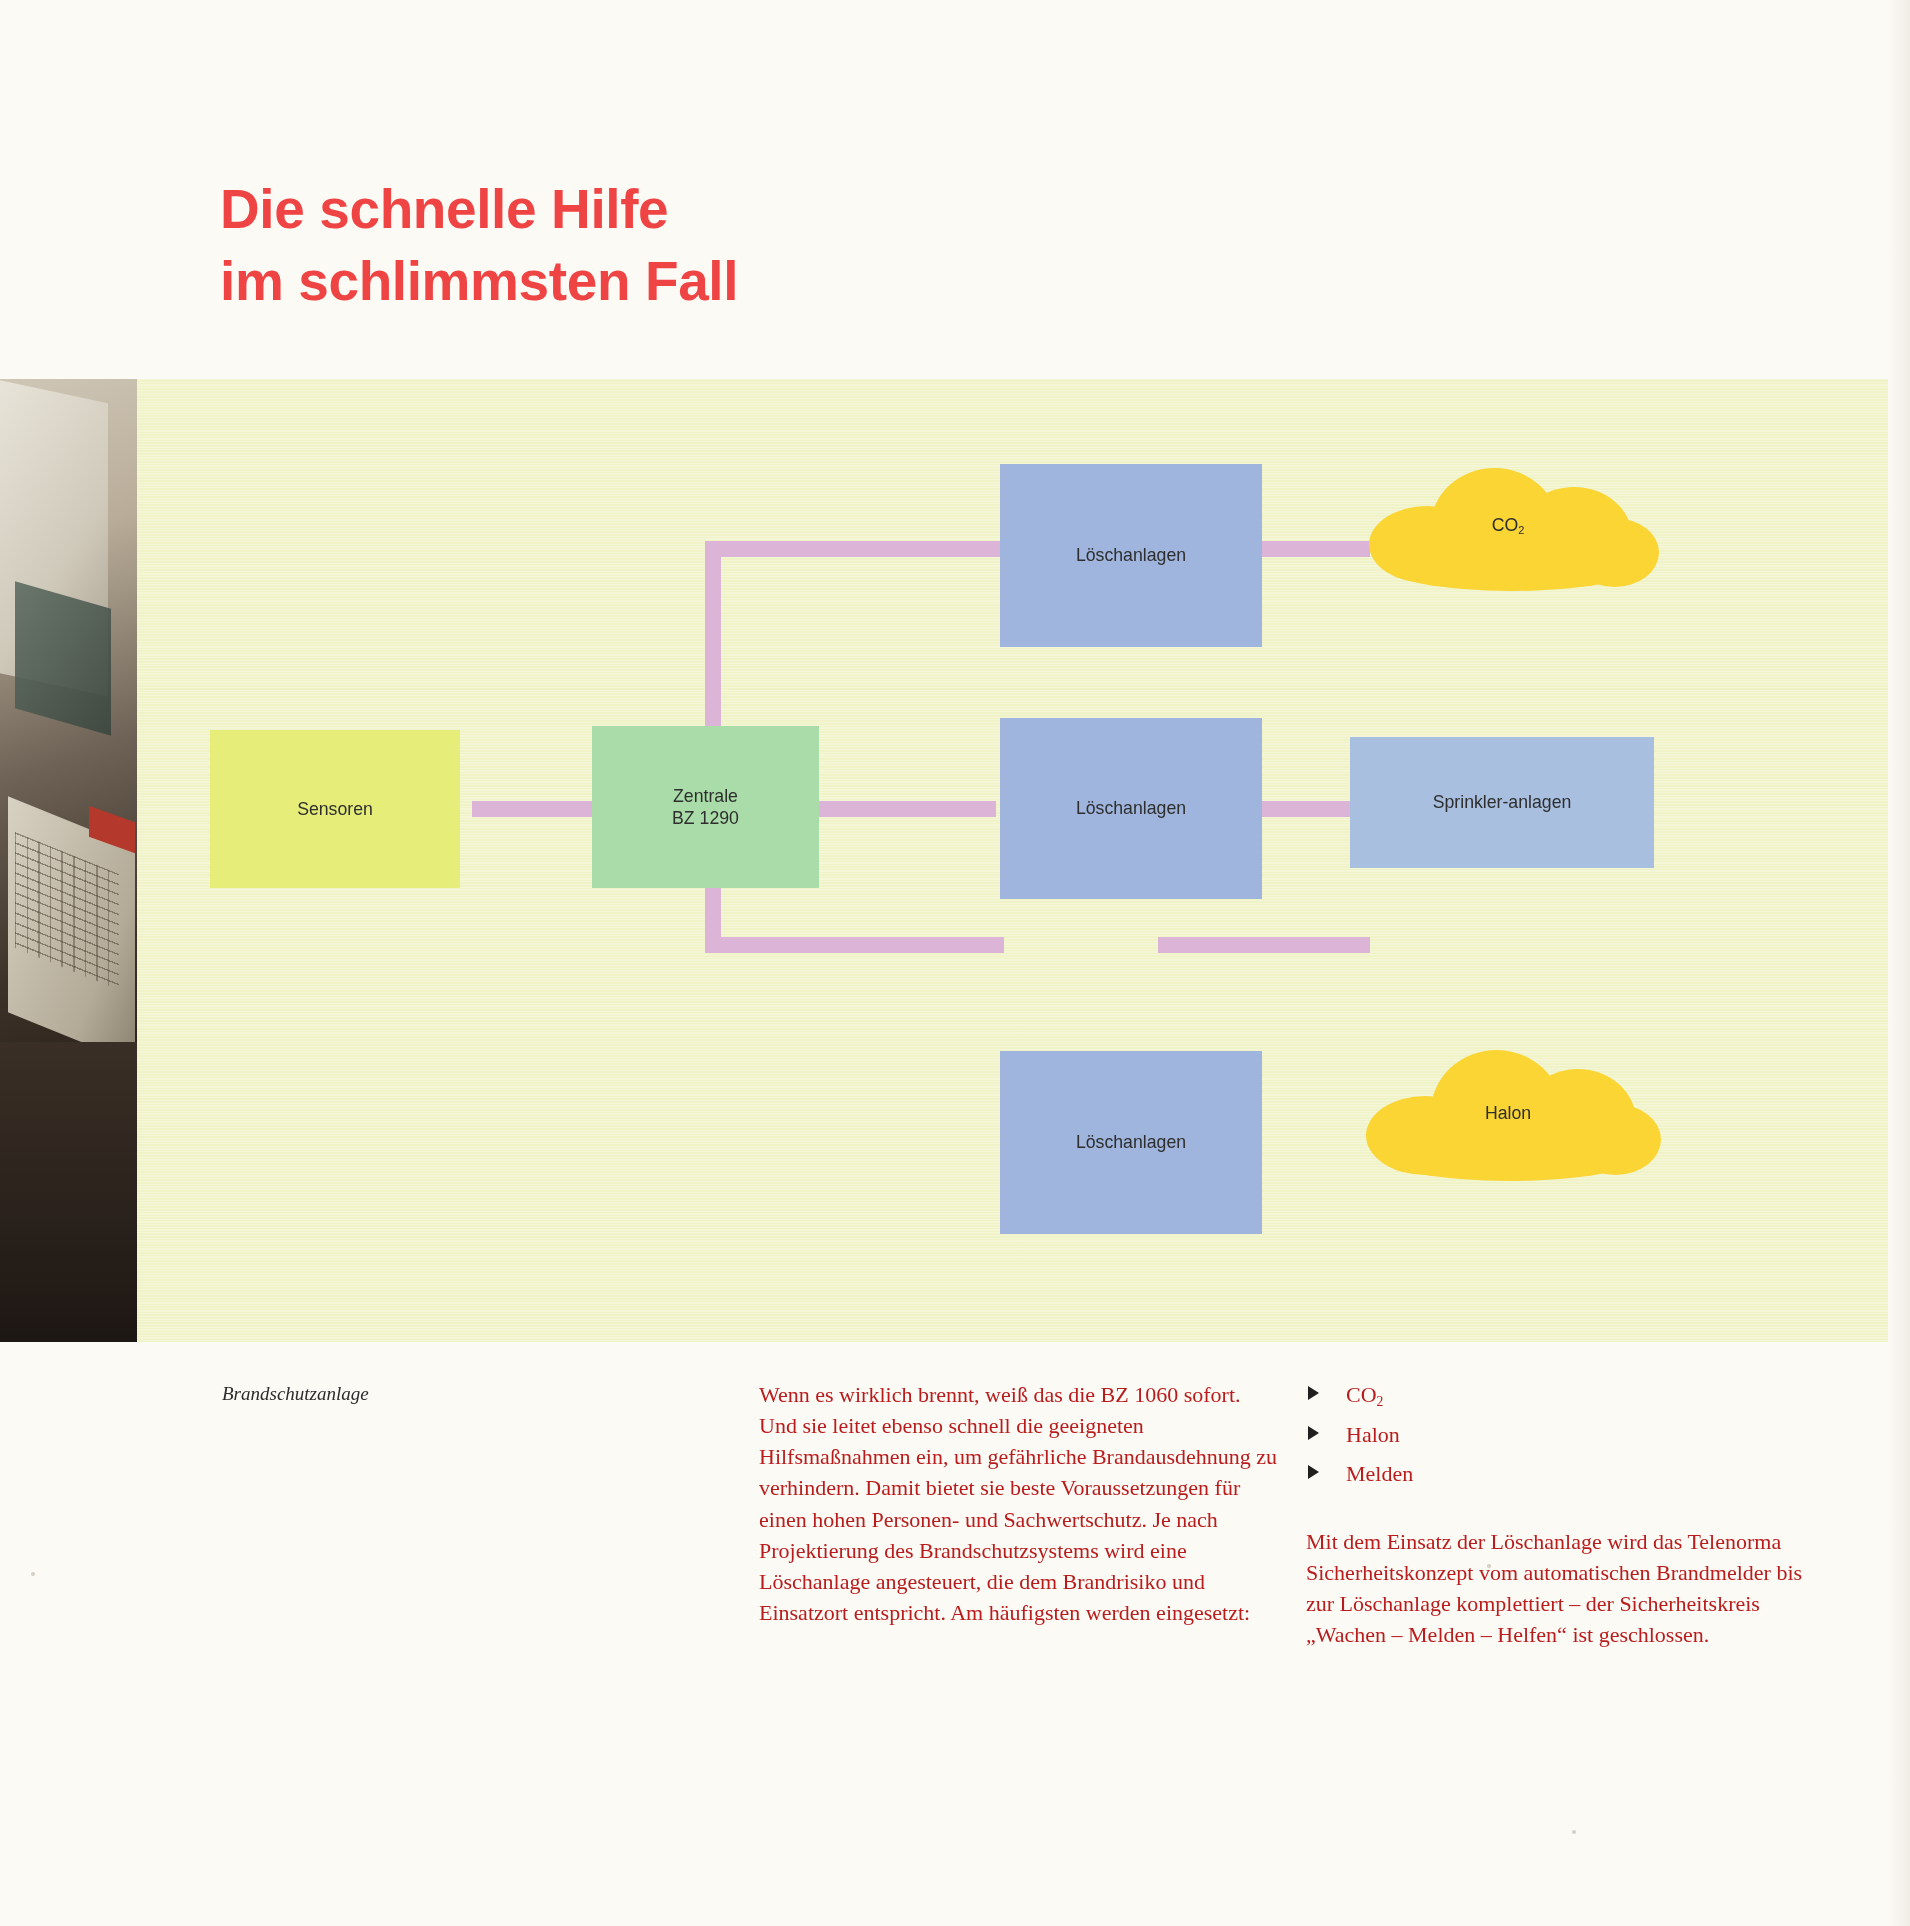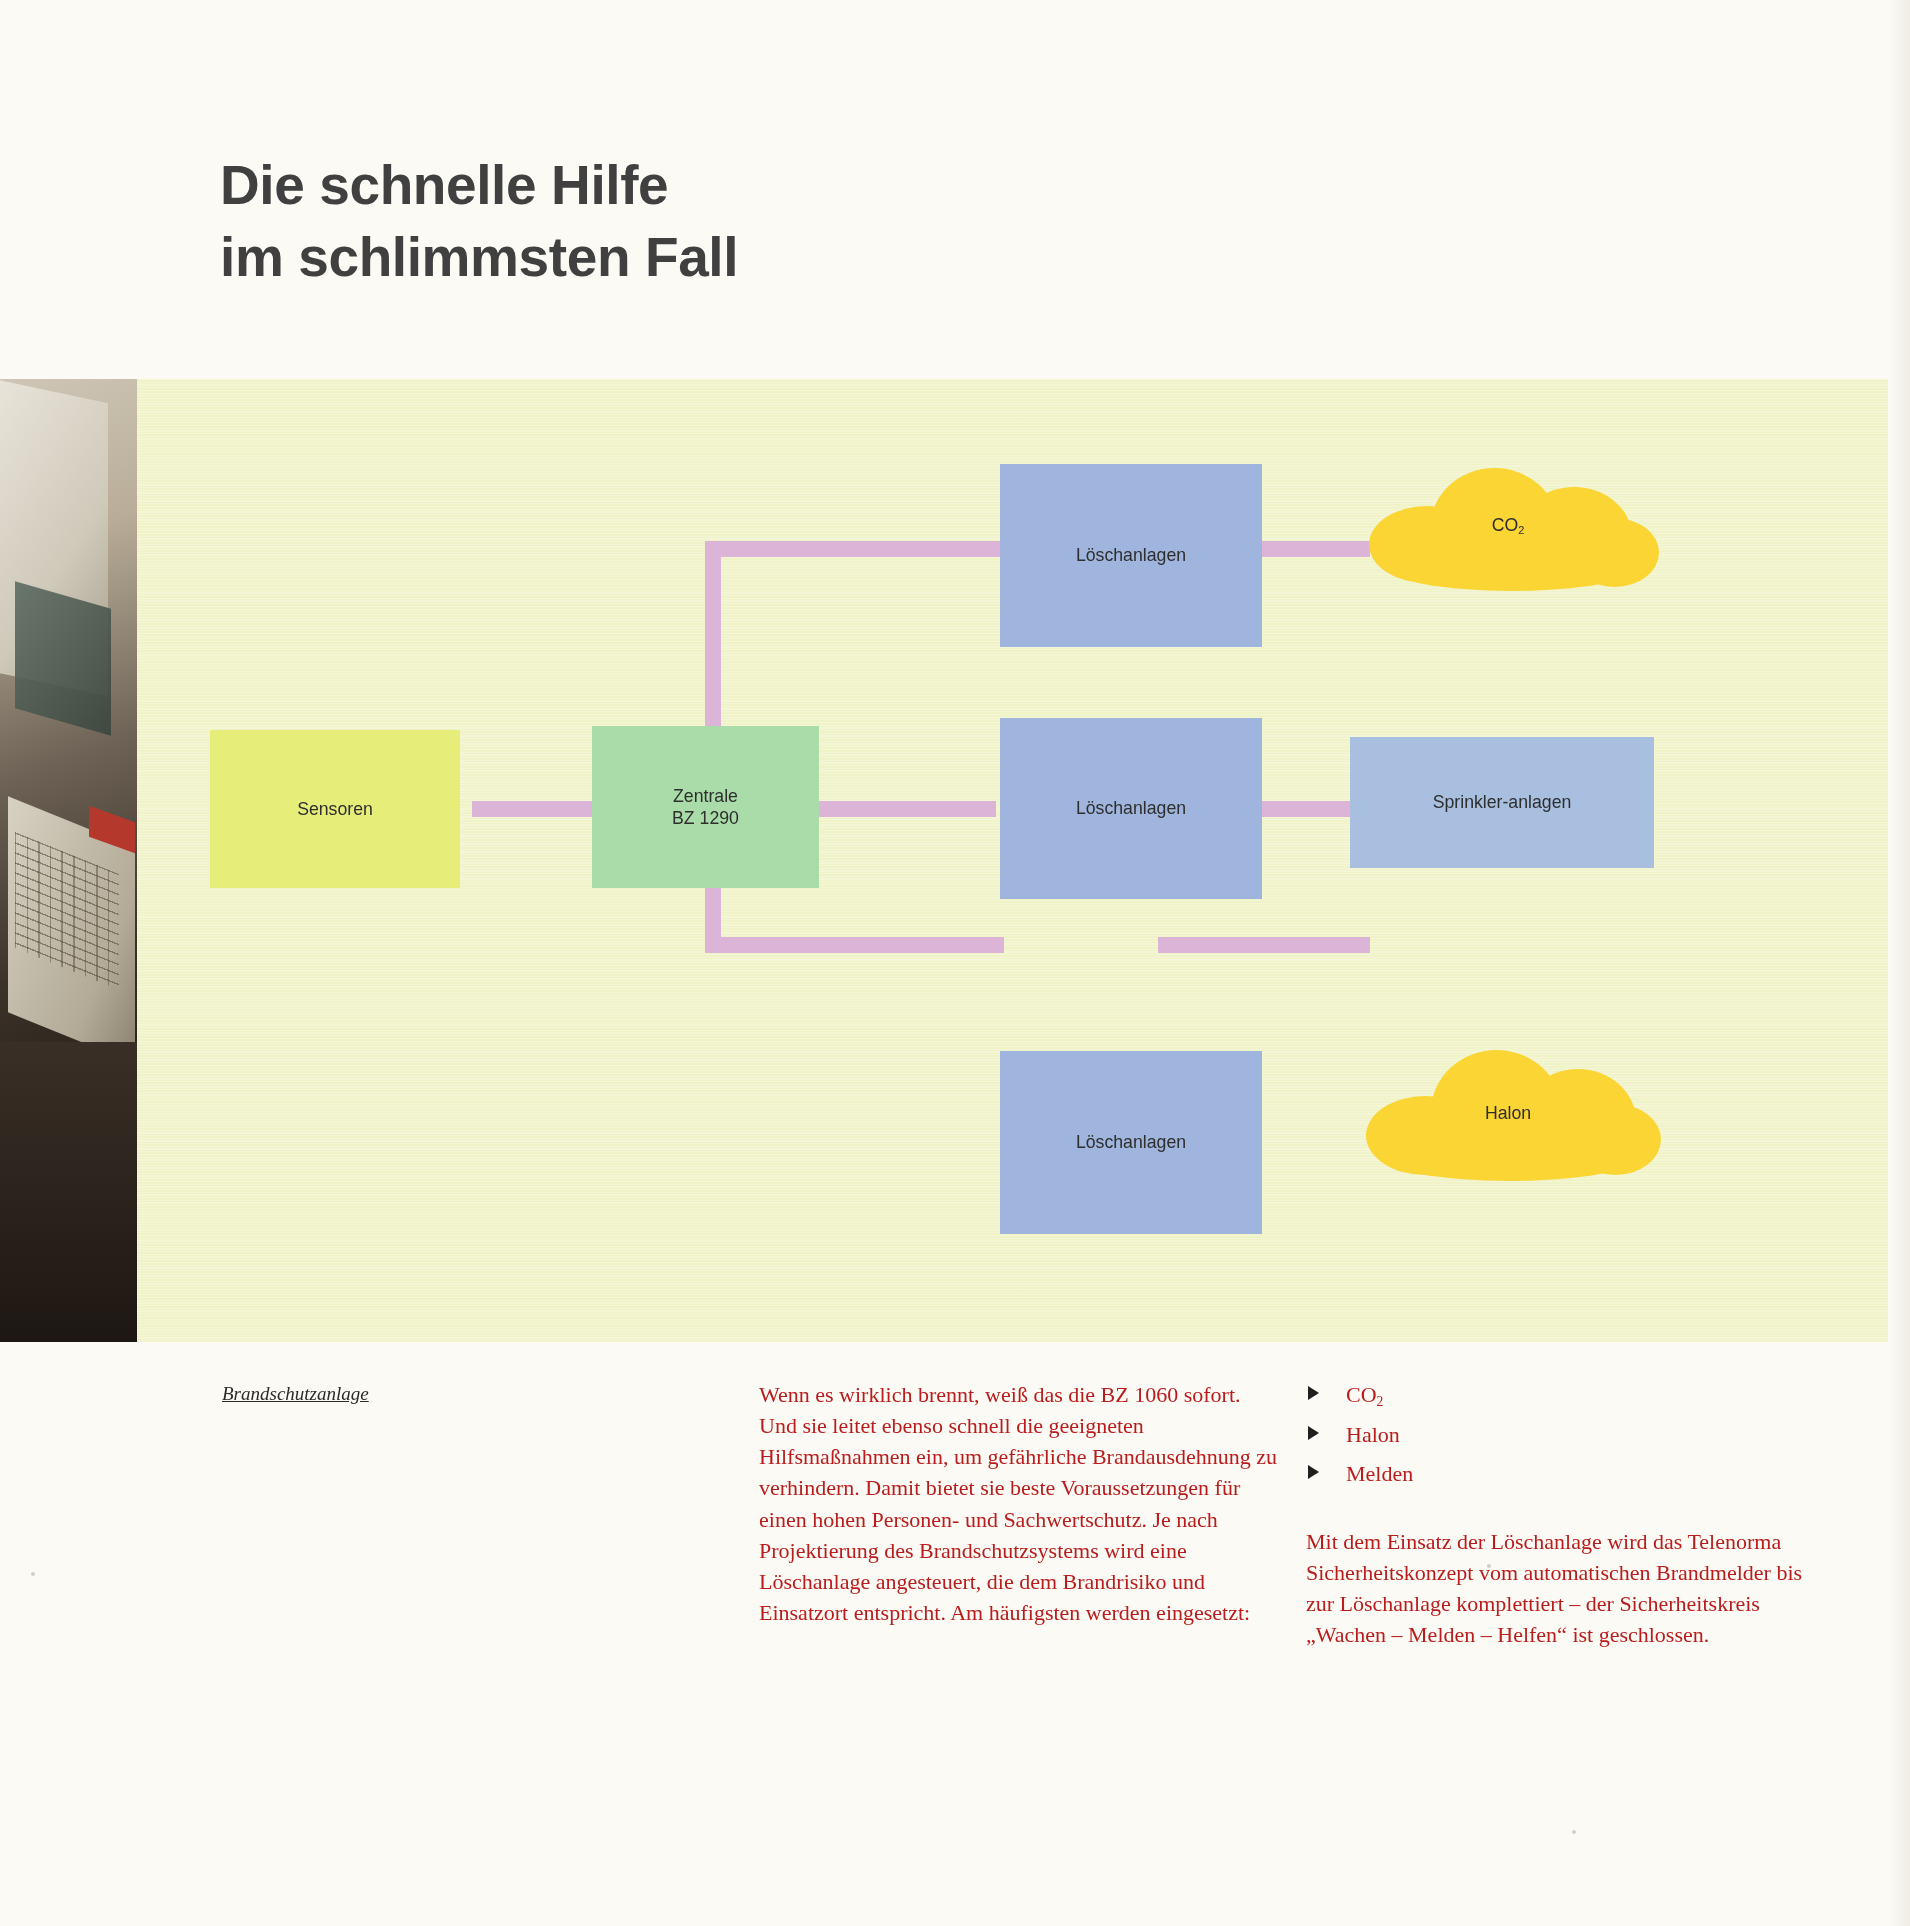--- a/index.html
+++ b/index.html
@@ -32,27 +32,27 @@
     right: 0; top: 0;
     width: 23px; height: 100%;
     background: linear-gradient(to right, rgba(0,0,0,0), rgba(120,110,90,0.10));
     pointer-events: none;
   }
 
   
   #headline {
     position: absolute;
     left: 220px;
-    top: 150px;
+    top: 174px;
     width: 1233px;
     font-family: "Liberation Sans", sans-serif;
     font-weight: bold;
     font-size: 55px;
     line-height: 1.30;
-    color: #404040;
+    color: #ef4444;
     letter-spacing: -0.4px;
   }
   #headline .l2 { display: block; }
 
   
   #imageband {
     position: absolute;
     left: 0;
     top: 379px;
     width: 1888px;
@@ -165,21 +165,20 @@
   
   #caption {
     position: absolute;
     left: 222px;
     top: 1383px;
     width: 347px;
     font-family: "Liberation Serif", serif;
     font-style: italic;
     font-size: 19px;
     color: #2b2b2b;
-    text-decoration: underline;
   }
 
   
   .col {
     position: absolute;
     font-family: "Liberation Serif", serif;
     font-size: 22px;
     line-height: 1.415;
     color: #b91c1c;
   }

